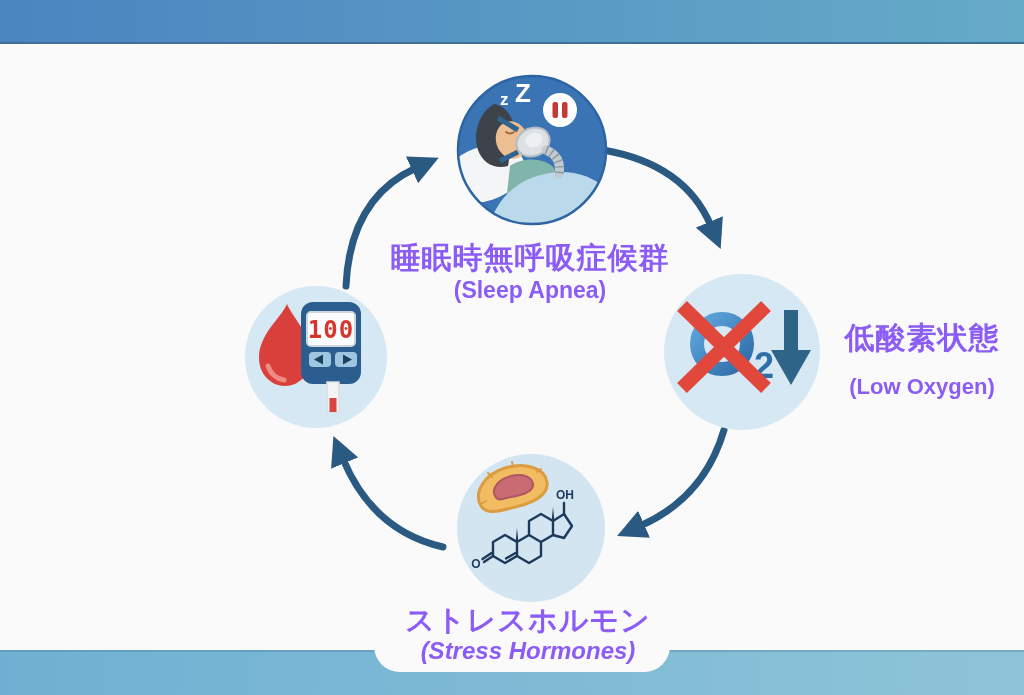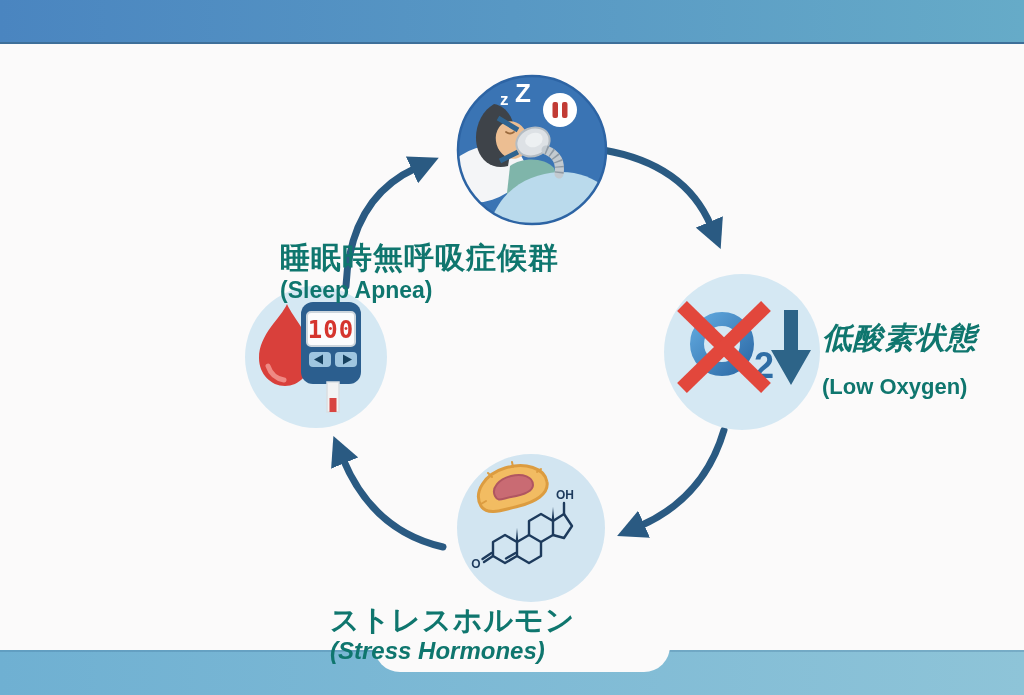--- a/index.html
+++ b/index.html
@@ -19,29 +19,29 @@
     background:linear-gradient(90deg,#6fb0d2,#8ec4d8);
     border-top:2px solid rgba(60,110,150,.28);z-index:1;
   }
   .notch{
     position:absolute;left:374px;top:612px;width:296px;height:60px;
     background:#fbfafa;border-radius:0 0 26px 26px;z-index:2;
   }
   .arrow{position:absolute;z-index:3;}
   .node{position:absolute;z-index:4;line-height:0;}
   .label{
-    position:absolute;z-index:5;
-    color:#0f766e;font-weight:bold;line-height:1.12;
+    position:absolute;z-index:5;text-align:center;
+    color:#8b5cf6;font-weight:bold;line-height:1.12;
   }
   .label .jp{letter-spacing:1px;}
   .label-sleep{left:280px;top:241px;width:500px;}
   .label-sleep .jp{font-size:30px;}
   .label-sleep .en{font-size:23px;margin-top:3px;}
   .label-oxygen{left:822px;top:321px;width:200px;}
-  .label-oxygen .jp{font-size:30px;font-style:italic;}
+  .label-oxygen .jp{font-size:30px;}
   .label-oxygen .en{font-size:22px;margin-top:20px;}
   .label-sugar{left:2px;top:312px;width:232px;}
   .label-sugar .jp{font-size:32px;}
   .label-sugar .en{font-size:25px;margin-top:5px;}
   .label-stress{left:330px;top:604px;width:396px;}
   .label-stress .jp{font-size:29px;}
   .label-stress .en{font-size:24px;margin-top:2px;font-style:italic;}
 </style>
 </head>
 <body>

